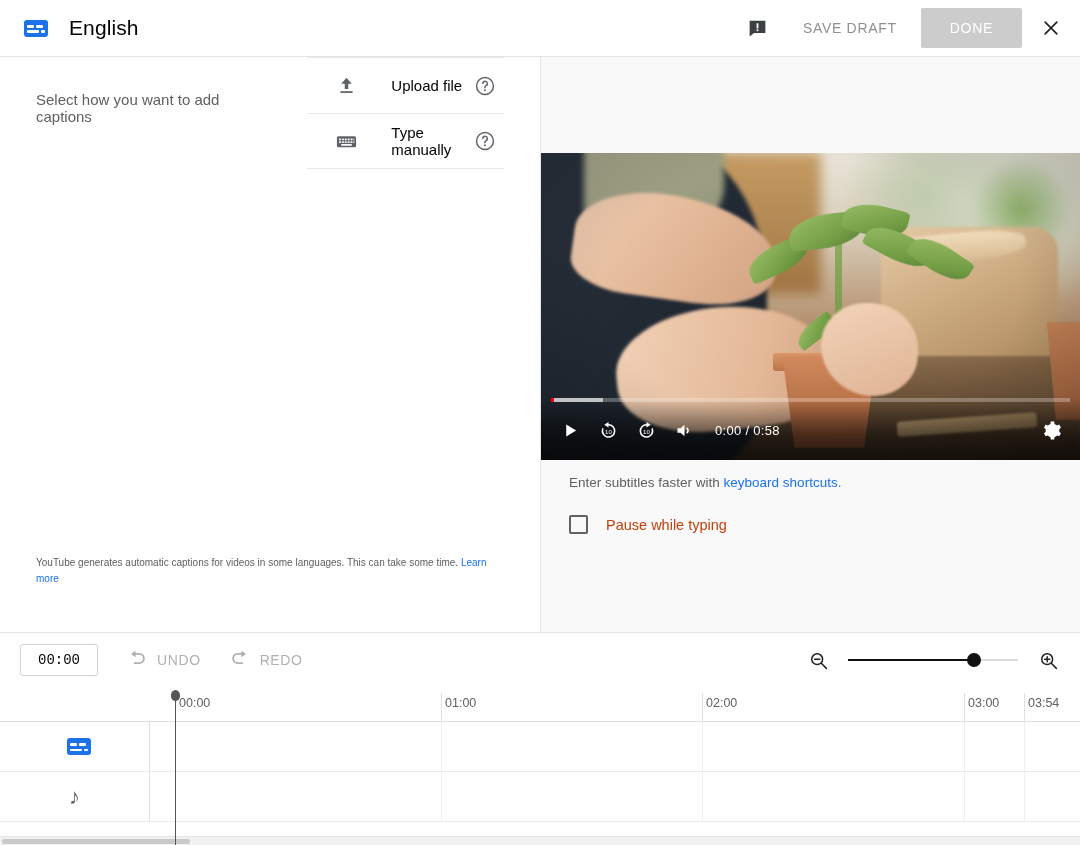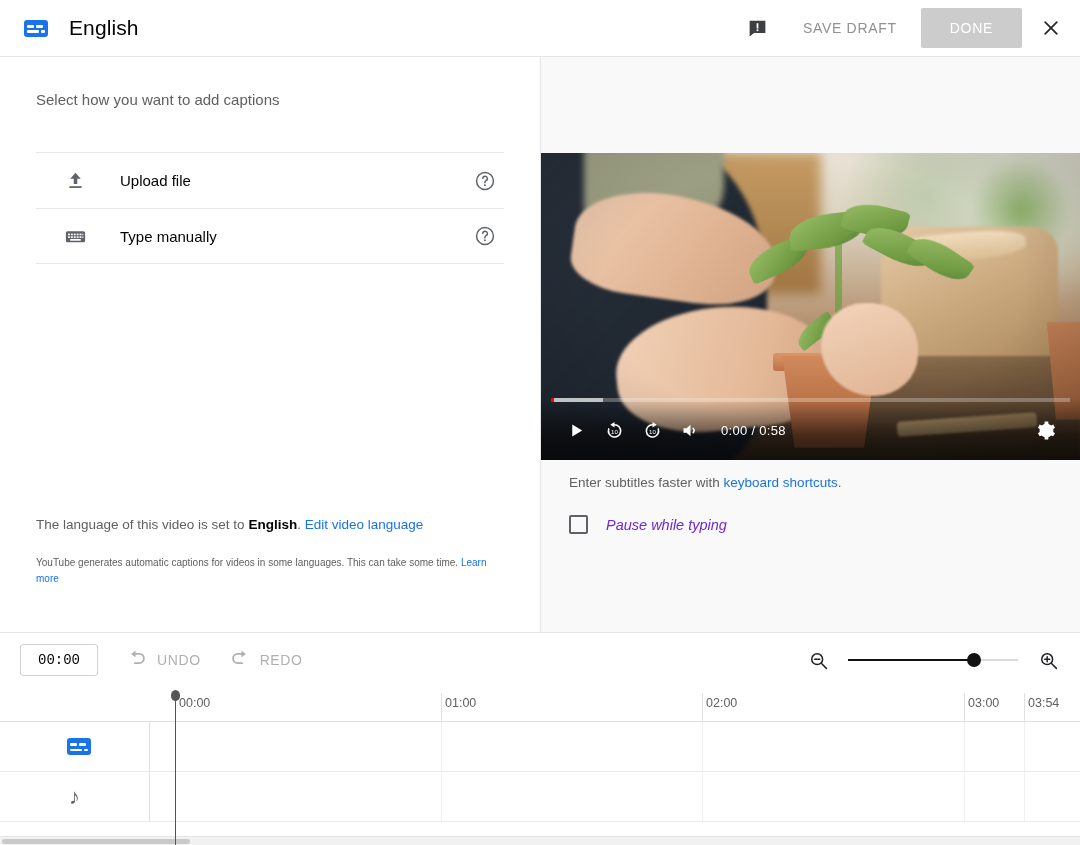--- a/index.html
+++ b/index.html
@@ -57,21 +57,21 @@
     display: flex; align-items: center; justify-content: center;
   }
 
   
   .body-row { display: flex; height: 575px; min-height: 575px; }
 
   
   .left-panel {
     width: 541px; min-width: 541px; background: #fff;
     border-right: 1px solid #e5e5e5;
-    padding: 0 36px; display: flex; flex-direction: column;
+    padding: 0 36px; display: flex; flex-direction: row;
     position: relative;
     gap: 44px;
   }
   .select-title {
     font-size: 15px; color: #606060; margin-top: 34px; margin-bottom: 0;
   }
   .method-list { }
   .method-row {
     display: flex; align-items: center; height: 56px;
     border-top: 1px solid #e8e8e8; cursor: pointer;
@@ -197,37 +197,37 @@
 
   
   .progress-track {
     position: absolute; left: 10px; right: 10px; bottom: 58px; height: 4px;
     background: rgba(255,255,255,.28); cursor: pointer;
   }
   .progress-buffer { position: absolute; left: 0; top: 0; height: 100%; width: 10%; background: rgba(255,255,255,.62); }
   .progress-played { position: absolute; left: 0; top: 0; height: 100%; width: 0.6%; background: #f00; }
   .ctrl-bar {
     position: absolute; left: 0; right: 0; bottom: 8px; height: 44px;
-    display: flex; align-items: center; padding: 0 16px; color: #fff;
+    display: flex; align-items: center; padding: 0 10px; color: #fff;
   }
   .ctrl-btn { width: 38px; height: 38px; display: flex; align-items: center; justify-content: center; cursor: pointer; }
   .time-display { font-size: 13px; color: #fff; margin-left: 12px; letter-spacing: .3px; }
   .ctrl-spacer { flex: 1; }
   .player-shade {
     position: absolute; left: 0; right: 0; bottom: 0; height: 62px;
     background: linear-gradient(180deg, rgba(0,0,0,0) 0%, rgba(0,0,0,.55) 60%, rgba(0,0,0,.7) 100%);
     pointer-events: none;
   }
 
   .hint-line { position: absolute; left: 28px; top: 418px; font-size: 13.5px; color: #606060; }
   .pause-row { position: absolute; left: 28px; top: 458px; display: flex; align-items: center; cursor: pointer; }
   .checkbox {
     width: 19px; height: 19px; border: 2px solid #5f6368; border-radius: 2px; background: transparent;
   }
-  .pause-label { font-size: 14.5px; color: #6d28d9; margin-left: 18px; font-style: italic; }
+  .pause-label { font-size: 14.5px; color: #c2410c; margin-left: 18px; }
 
   
   .toolbar {
     height: 55px; min-height: 55px; display: flex; align-items: center;
     padding: 0 20px; border-top: 1px solid #e5e5e5; background: #fff;
   }
   .time-input {
     width: 78px; height: 32px; border: 1px solid #d3d3d3; border-radius: 3px;
     background: #fff; font-family: "Liberation Mono", monospace; font-size: 14px;
     color: #030303; text-align: center; line-height: 30px; cursor: text;
@@ -370,23 +370,20 @@
             <svg width="22" height="22" viewBox="0 0 24 24" aria-hidden="true">
               <circle cx="12" cy="12" r="9.2" fill="none" stroke="#5f6368" stroke-width="1.6"></circle>
               <path d="M9.6 9.2a2.5 2.5 0 1 1 3.2 2.6c-.7.3-.9.8-.9 1.5v.5" fill="none" stroke="#5f6368" stroke-width="1.6" stroke-linecap="round"></path>
               <circle cx="11.9" cy="16.6" r="1.05" fill="#5f6368"></circle>
             </svg>
           </div>
         </div>
 
       </div>
 
-      <div class="lang-note">
-        <span>The language of this video is set to </span><b>English</b><span>. </span><a class="link">Edit video language</a>
-      </div>
 
       <div class="auto-note">
         <span>YouTube generates automatic captions for videos in some languages. This can take some time. </span><a class="link">Learn more</a>
       </div>
     </div>
 
     <div class="right-panel">
 
       <div class="video-wrap">
         <div class="video-img">

